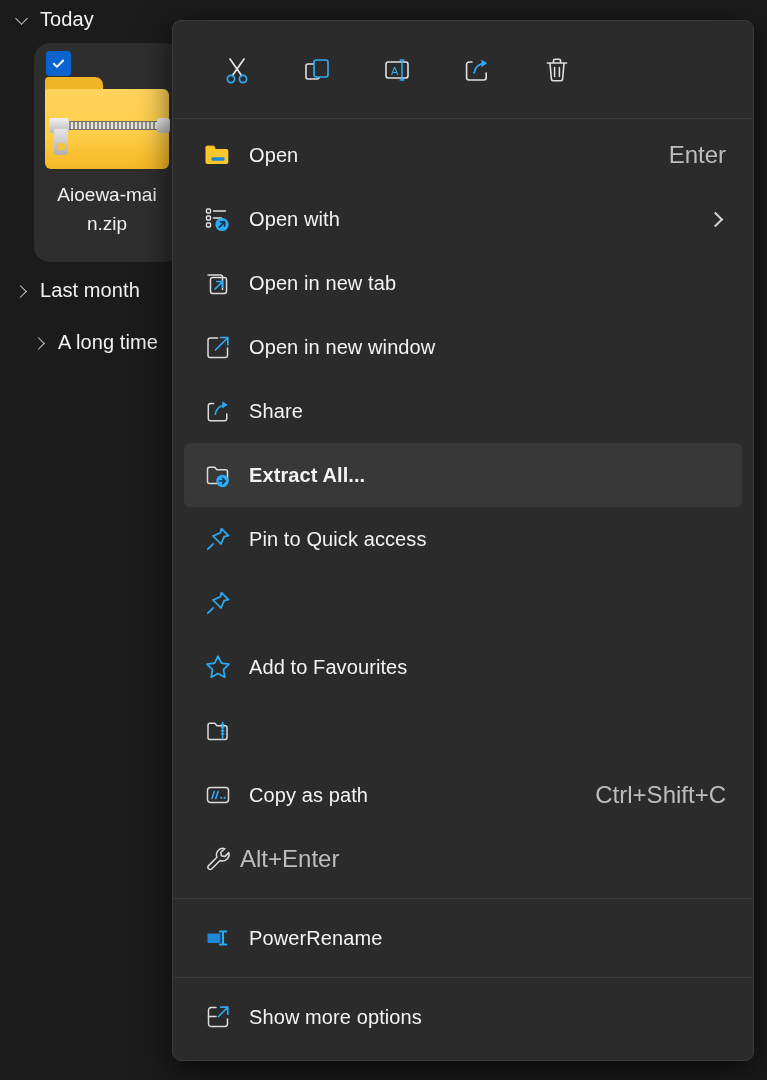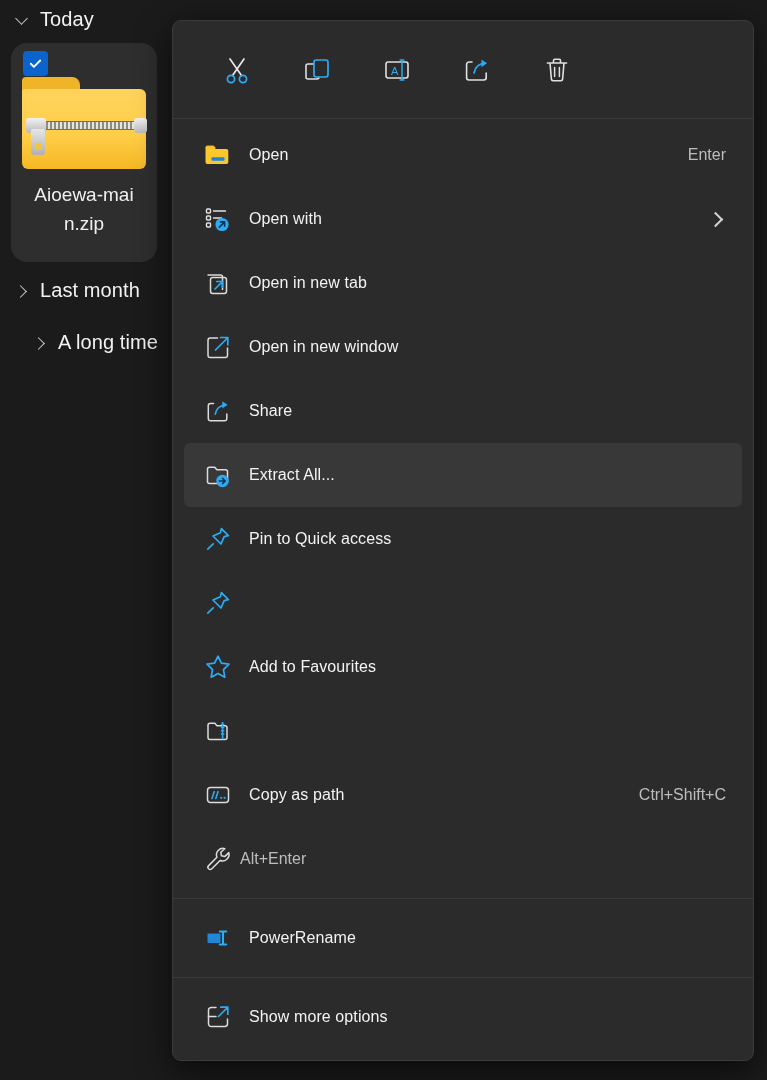--- a/index.html
+++ b/index.html
@@ -54,21 +54,21 @@
     border-right: 1.6px solid #c9c9c9;
     border-bottom: 1.6px solid #c9c9c9;
     left: 3px; top: 2px;
   }
   .tree-chevron.down::before { transform: rotate(45deg); top: 2px; }
   .tree-chevron.right::before { transform: rotate(-45deg); left: 2px; top: 4px; }
 
   
   .file-tile {
     position: absolute;
-    left: 11px; top: 43px;
+    left: 34px; top: 43px;
     width: 146px; height: 219px;
     background: #2e2e2e;
     border-radius: 16px;
   }
   .file-icon-wrap {
     position: absolute;
     left: 50%; top: 24px;
     transform: translateX(-50%);
     width: 124px; height: 102px;
   }
@@ -196,43 +196,43 @@
   .menu-item {
     position: relative;
     height: 64px;
     display: flex;
     align-items: center;
     padding: 0 14px 0 12px;
     margin: 0 11px;
     border-radius: 6px;
     cursor: default;
   }
-  .menu-item.selected { background: #383838; }
+  .menu-item.selected { background: #383838; font-weight: bold; }
 
   .mi-icon {
     width: 44px;
     flex: none;
     display: flex;
     align-items: center;
     justify-content: center;
   }
   .mi-icon svg { width: 30px; height: 30px; display: block; }
 
   .mi-label {
     color: #f3f3f3;
-    font-size: 16px;
+    font-size: 20px;
     letter-spacing: .1px;
     white-space: nowrap;
     padding-left: 9px;
     flex: 1 1 auto;
   }
 
   .mi-accel {
     color: #bdbdbd;
-    font-size: 16px;
+    font-size: 24px;
     white-space: nowrap;
     padding-right: 2px;
   }
 
   .mi-chevron {
     width: 26px;
     flex: none;
     display: flex;
     align-items: center;
     justify-content: center;

